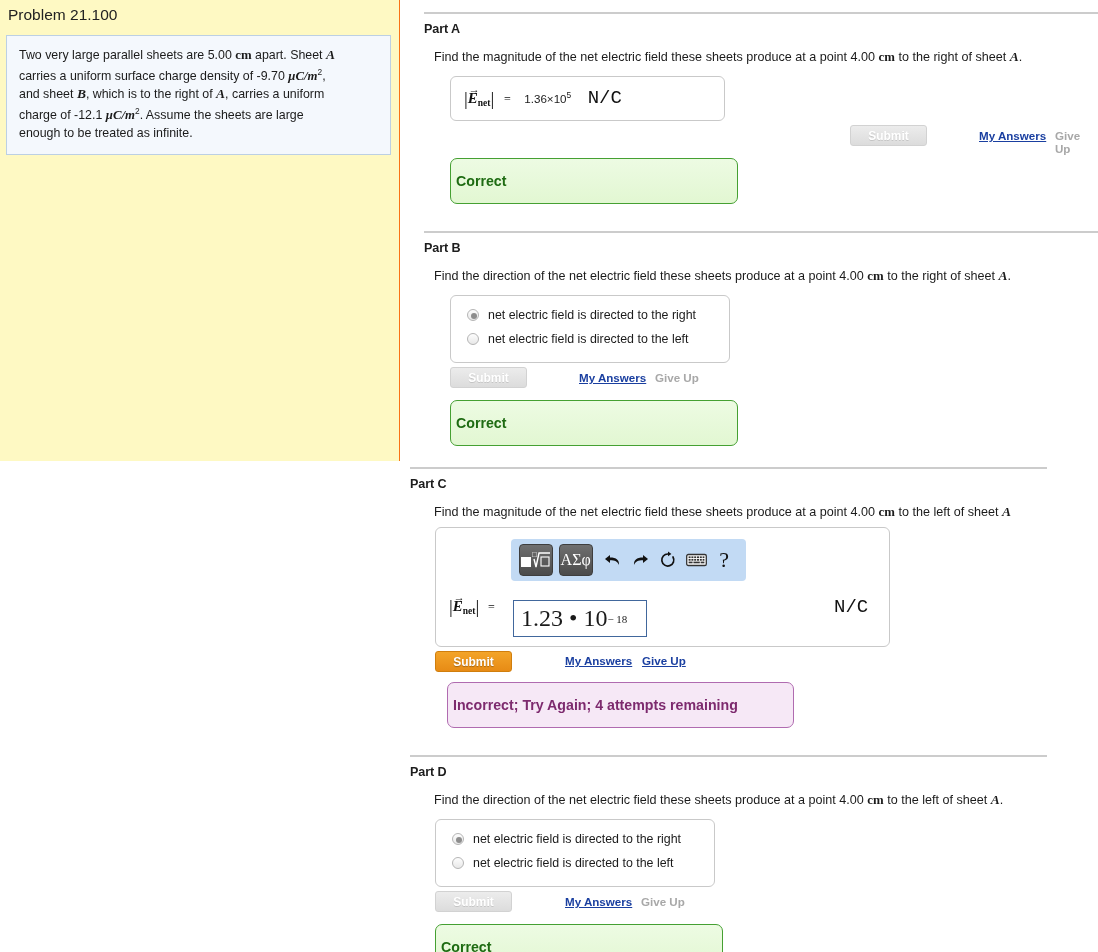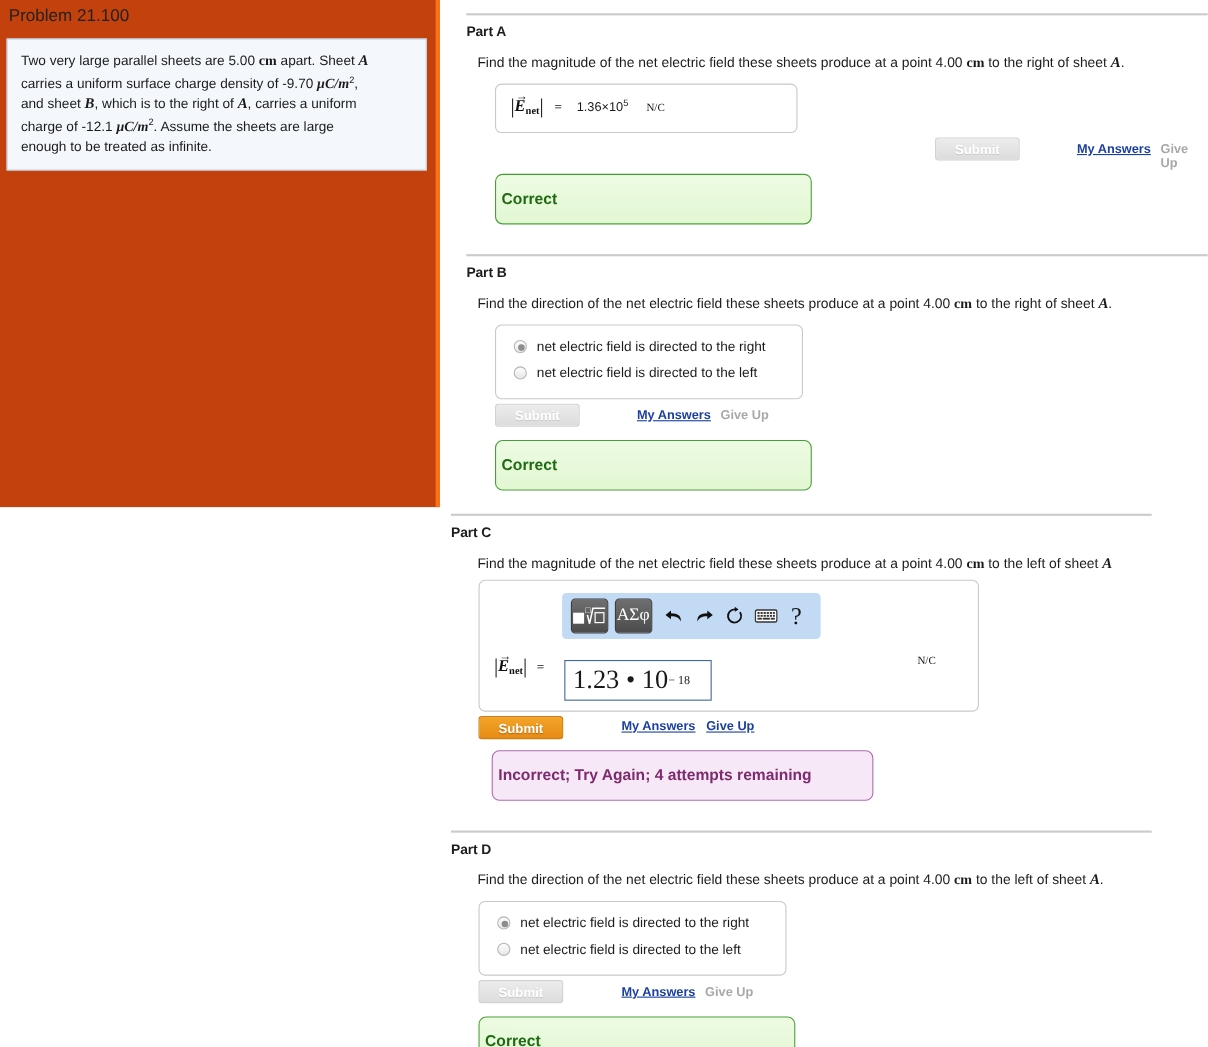--- a/index.html
+++ b/index.html
@@ -11,22 +11,22 @@
     overflow: hidden;
   }
 
   #page { position: relative; width: 1098px; height: 952px; }
 
   
   #left-panel {
     position: absolute;
     left: 0; top: 0;
     width: 400px; height: 461px;
-    background: #c2410c;
-    border-right: 4px solid #f97316;
+    background: #fef9c3;
+    border-right: 1px solid #f97316;
   }
   #problem-title {
     font-size: 15.5px;
     color: #222;
     padding: 6px 0 0 8px;
     font-family: "Liberation Sans", sans-serif;
   }
   #problem-statement-box {
     margin: 11px 8px 0 6px;
     border: 1px solid #bcd0e4;
@@ -101,22 +101,22 @@
   .sub-net { font-size: 9.5px; font-weight: bold; font-style: normal; vertical-align: -3px; }
 
   .ansval {
     font-family: "Liberation Sans", sans-serif;
     font-size: 11.6px;
     color: #1a1a1a;
   }
   .ansval sup { font-size: 8.4px; }
 
   .unit-serif {
-    font-family: Liberation Serif, serif;
-    font-size: 10px;
+    font-family: Liberation Mono, monospace;
+    font-size: 19px;
     color: #111;
   }
 
   
   .btn-submit {
     position: absolute;
     width: 77px; height: 21px;
     border-radius: 3px;
     font-size: 12px;
     font-weight: bold;

